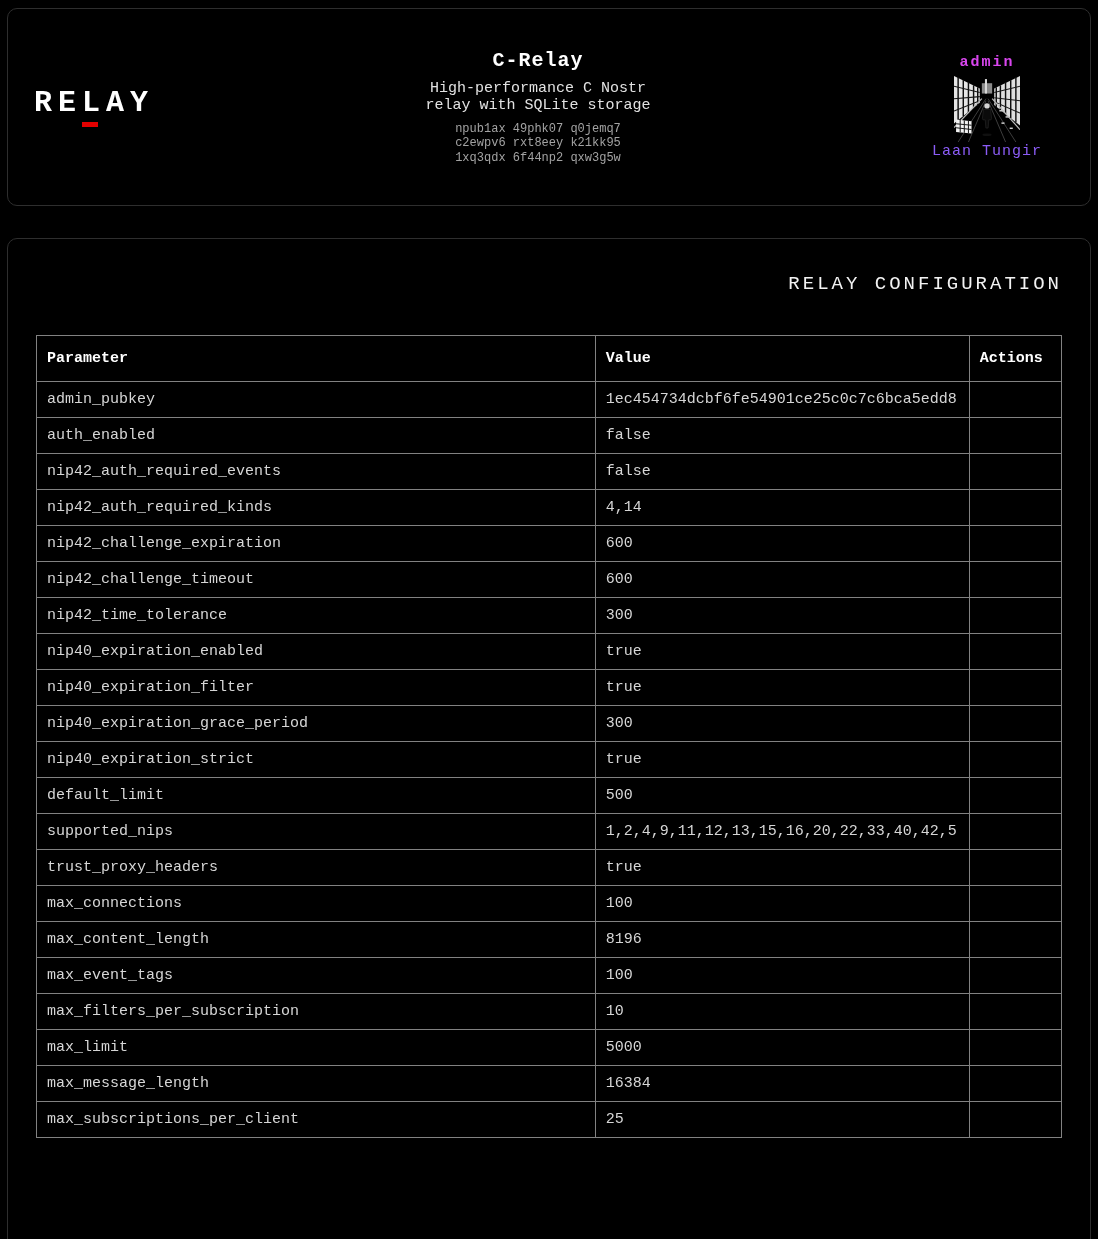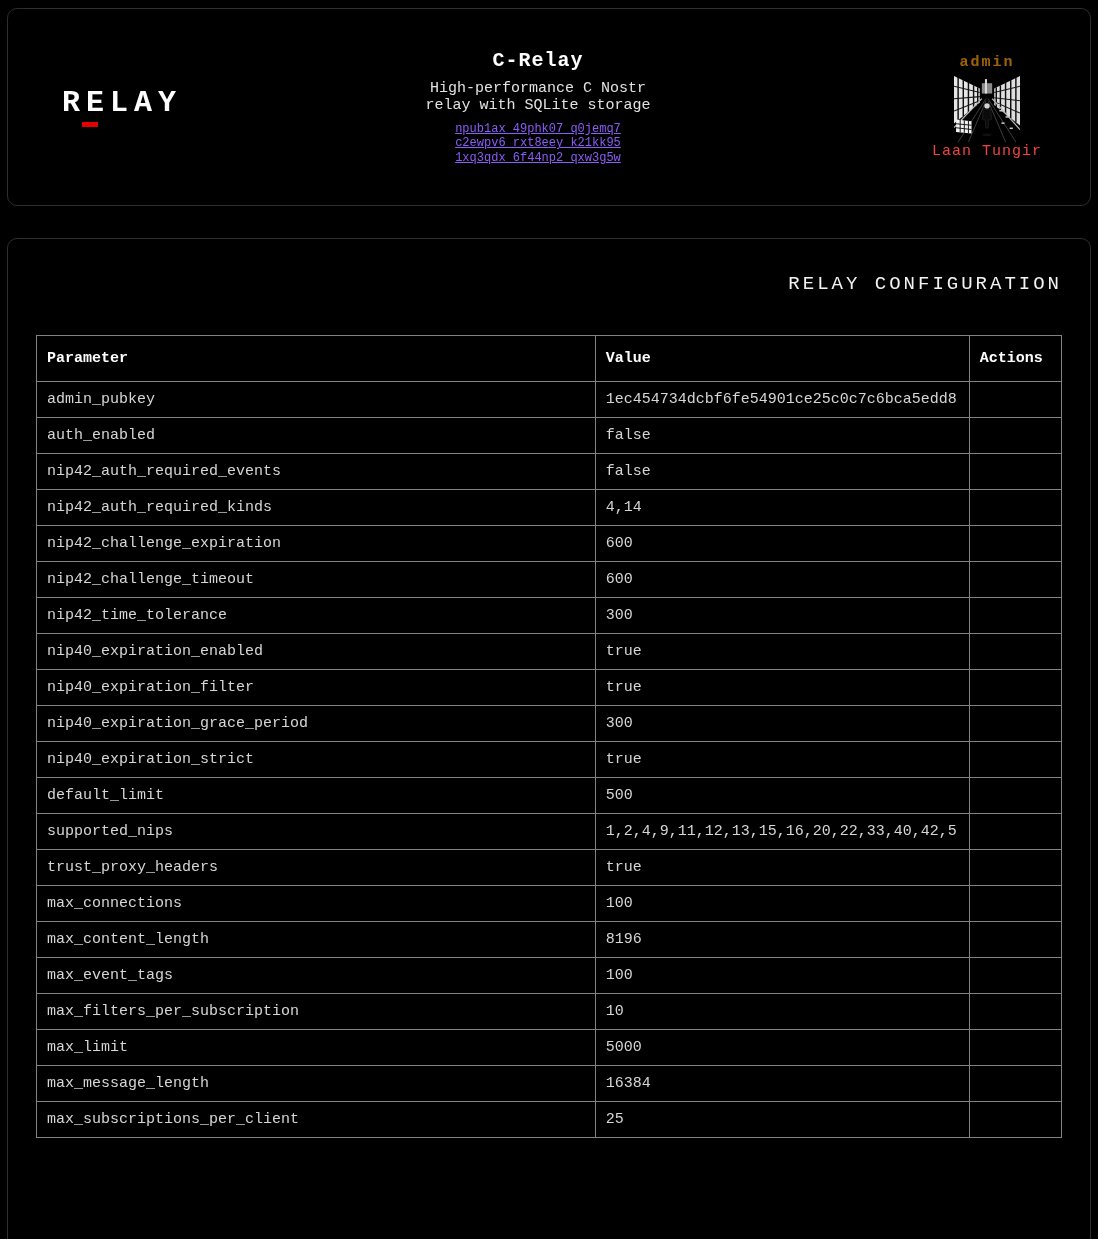--- a/index.html
+++ b/index.html
@@ -18,45 +18,45 @@
   }
   
   .header-card {
     height: 198px;
     display: flex; align-items: center;
     padding: 0 26px;
   }
   .header-left { flex: 1; }
   .logo-text {
     font-size: 30px; font-weight: bold; letter-spacing: 6px;
-    color: #fff; line-height: 1; margin-left: 28px;
+    color: #fff; line-height: 1;
   }
   .logo-underline {
     width: 16px; height: 5px; background: var(--accent);
     margin-left: 48px; margin-top: 4px;
   }
   .header-center { width: 250px; text-align: center; }
   .relay-title {
     margin: 0 0 8px 0; font-size: 20px; font-weight: bold;
     color: #fff; letter-spacing: 1px;
   }
   .relay-subtitle {
     margin: 8px auto; max-width: 228px;
     font-size: 15px; line-height: 17px; color: #e2e2e2;
   }
-  .npub { margin-top: 0; font-size: 12px; line-height: 14.5px; color: #8b5cf6; text-decoration: underline; }
+  .npub { margin-top: 0; font-size: 12px; line-height: 14.5px; color: #a3a3a3; }
   .header-right { flex: 1; display: flex; justify-content: flex-end; padding-right: 22px; }
   .admin-box { text-align: center; }
   .admin-label {
     font-size: 15px; font-weight: bold; letter-spacing: 2px;
-    color: #a16207; margin-bottom: 5px;
+    color: #d946ef; margin-bottom: 5px;
   }
   .avatar { width: 66px; height: 66px; margin: 0 auto; }
   .avatar svg { display: block; width: 100%; height: 100%; }
-  .admin-name { margin-top: 1px; font-size: 15px; letter-spacing: 1px; color: #ef4444; }
+  .admin-name { margin-top: 1px; font-size: 15px; letter-spacing: 1px; color: #8b5cf6; }
   
   .config-card {
     margin-top: 32px;
     padding: 34px 28px 40px 28px;
     min-height: 1050px;
   }
   .config-title {
     margin: 0 0 40px 0; text-align: right;
     font-size: 19px; font-weight: normal; letter-spacing: 3px;
     color: #f2f2f2;

